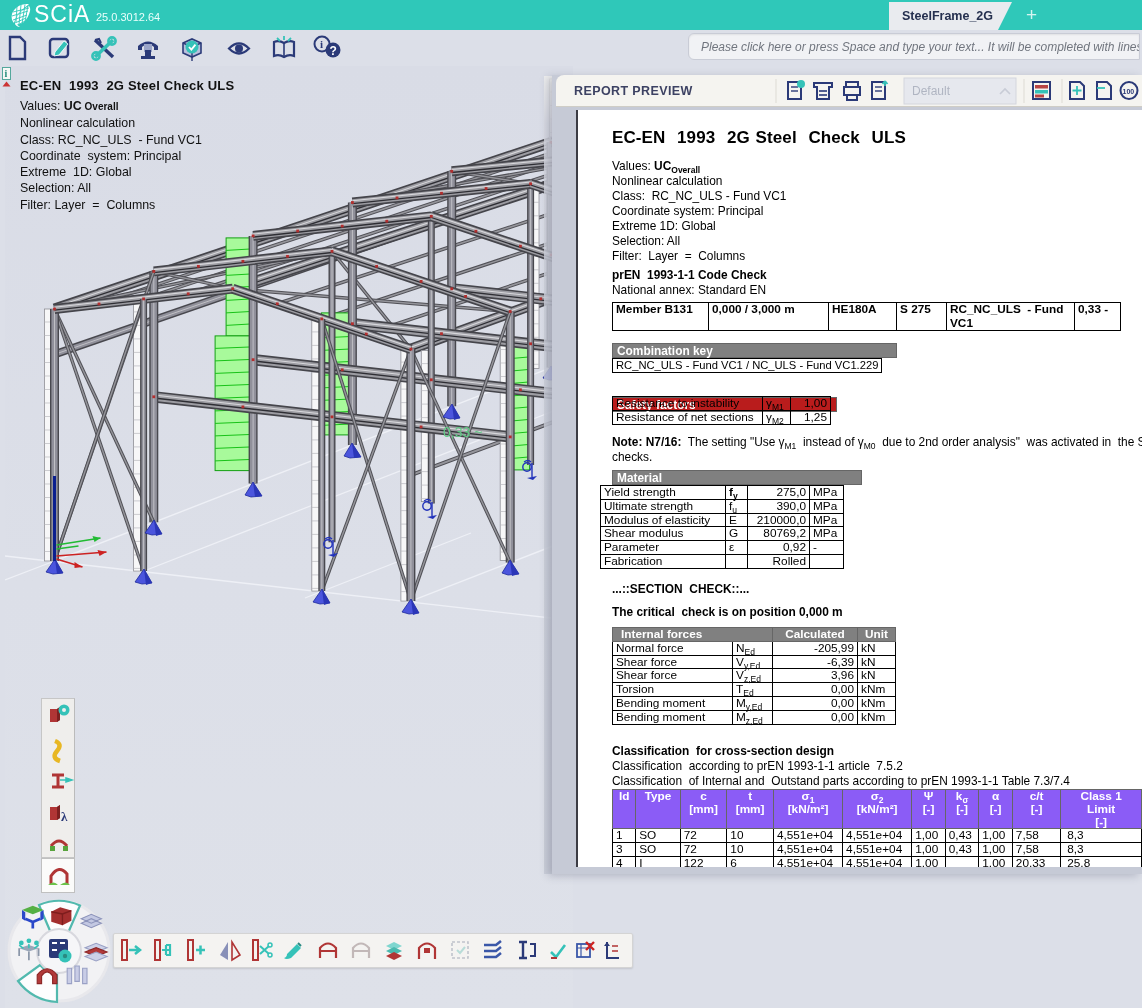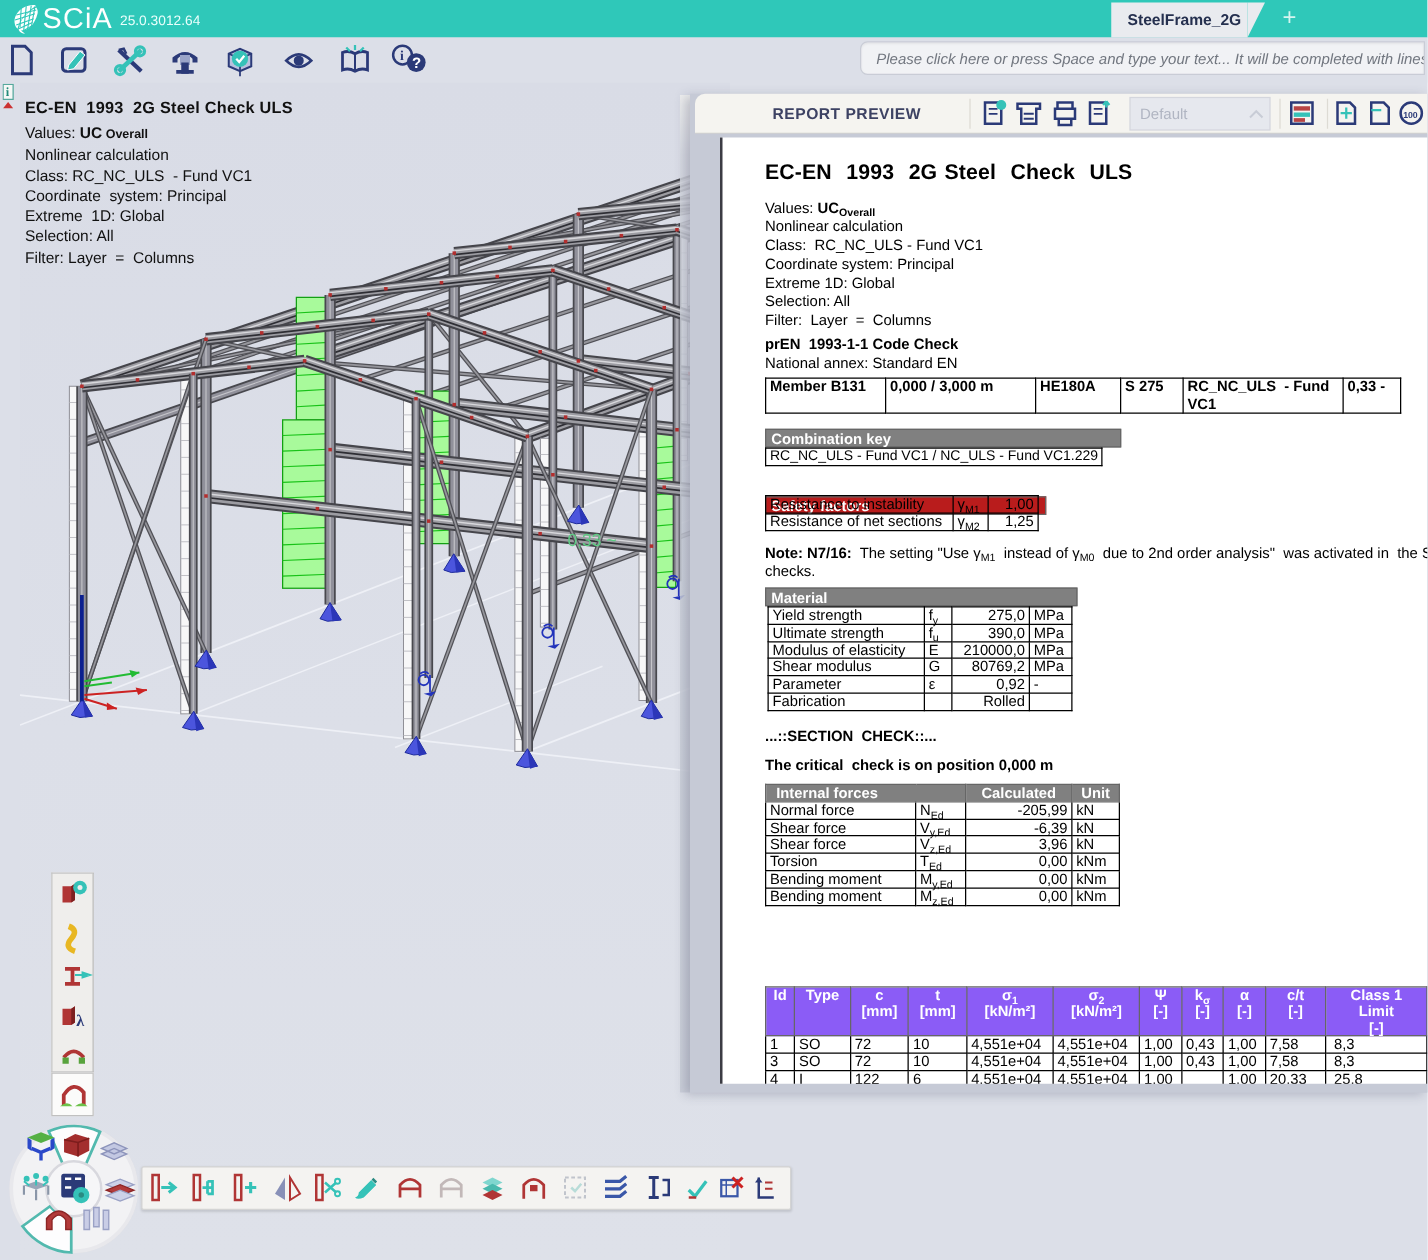--- a/index.html
+++ b/index.html
@@ -11,34 +11,34 @@
 #ver { position:absolute; left:96px; top:11px; color:#eafffc; font-size:11px; }
 #tab { position:absolute; left:889px; top:2px; width:109px; height:28px; background:#e9ebef; }
 #tab:after { content:""; position:absolute; left:109px; top:0; width:0; height:0; border-top:28px solid #e9ebef; border-right:14px solid transparent; }
 #tab span { position:absolute; left:13px; top:7px; font-size:12.5px; font-weight:bold; color:#25304f; }
 #tabplus { position:absolute; left:1026px; top:4px; color:#d4f5f0; font-size:19px; font-weight:400; }
 
 #row2 { position:absolute; left:0; top:30px; width:1142px; height:36px; background:#dcdfe8; }
 #searchbox { position:absolute; left:688px; top:3px; width:452px; height:27px; background:#f1f2f5; border:1px solid #c9ccd6; border-radius:6px 0 0 6px; box-shadow:inset 0 1px 2px rgba(0,0,0,.07); }
 #searchbox div { margin:6px 0 0 12px; font-size:12px; font-style:italic; color:#71767f; white-space:nowrap; overflow:hidden; }
 
-#viewport { position:absolute; left:16px; top:66px; width:568px; height:942px; background:linear-gradient(#d9dce6,#dcdfe8 55%,#dee1e9); overflow:hidden; }
+#viewport { position:absolute; left:5px; top:66px; width:568px; height:942px; background:linear-gradient(#d9dce6,#dcdfe8 55%,#dee1e9); overflow:hidden; }
 #vinfo { position:absolute; left:20px; top:13px; color:#111; }
 #vinfo .t { font-weight:bold; font-size:13px; letter-spacing:0.2px; margin-bottom:5px; }
 #vinfo .l { font-size:12.4px; line-height:16.3px; }
 #infoico { position:absolute; left:1px; top:6px; width:10px; height:22px; }
 
 #ltool { position:absolute; left:41px; top:698px; width:34px; height:160px; background:#efeeec; border:1px solid #c6c6c6; border-right:1px solid #bbb; }
 #ltool2 { position:absolute; left:41px; top:858px; width:34px; height:35px; background:#fbfbfa; border:1px solid #c0c0c0; }
 
 #btool { position:absolute; left:113px; top:933px; width:520px; height:35px; background:#f4f3f1; border:1px solid #d4d4d4; border-radius:2px; box-shadow:0 1px 2px rgba(0,0,0,.12); }
 
 #rpanel { position:absolute; left:552px; top:75px; width:590px; height:799px; background:#c6cad6; box-shadow:-4px 2px 8px rgba(60,64,92,.25); }
 #rhead { position:absolute; left:4px; top:0; width:586px; height:32px; background:#f5f4f0; border-bottom:1px solid #cfcdc6; border-radius:8px 0 0 0; }
-#rhead .title { position:absolute; left:18px; top:9px; font-size:12.5px; font-weight:bold; color:#3d4263; letter-spacing:0.4px;margin-left:44px; }
+#rhead .title { position:absolute; left:18px; top:9px; font-size:12.5px; font-weight:bold; color:#3d4263; letter-spacing:0.4px; }
 #rbody { position:absolute; left:0; top:32px; width:590px; height:767px; background:#c6cad6; }
 #page { position:absolute; left:24px; top:3px; width:566px; height:757px; background:#ffffff; border-left:2px solid #3c3c44; overflow:hidden; }
 
 .rp { position:absolute; color:#000; }
 #page .h1 { font-size:17px; font-weight:bold; letter-spacing:0.1px; word-spacing:1px; }
 #page .s { font-size:11.9px; line-height:15px; }
 table.rt { border-collapse:collapse; font-size:11.8px; color:#000; }
 table.rt td { border:1px solid #000; padding:0 3px; height:13px; line-height:12.8px; white-space:nowrap; }
 table.rt td.gh { background:#808080; color:#fff; font-weight:bold; border:1px solid #666; }
 table.rt td.r { text-align:right; }
@@ -820,25 +820,25 @@
               </tr>
 <tr>
                 <td>Resistance of net&nbsp;sections</td>
                 <td>γ<sub class="ss">M2</sub></td>
                 <td class="r">1,25</td>
               </tr>
 </tbody>
           </table>
 <div class="rp s" style="left:34px;top:325px;width:540px;"><b>Note:&nbsp;N7/16:</b>&nbsp; The&nbsp;setting "Use γ<sub class="ss">M1</sub>&nbsp; instead of&nbsp;γ<sub class="ss">M0</sub>&nbsp; due to 2nd order analysis"&nbsp; was activated in&nbsp; the&nbsp;S<br>checks.</div>
 <div style="position:absolute;left:34px;top:360px;width:250px;height:15px;background:#808080;border:1px solid #666;color:#fff;font-weight:bold;font-size:11.9px;padding-left:4px;line-height:14px;">Material</div>
-<table class="rt" style="position:absolute;left:36px;top:375px;padding-left:29px;">
+<table class="rt" style="position:absolute;left:22px;top:375px;padding-left:29px;">
 <tbody>
               <tr>
                 <td style="width:125px;">Yield strength</td>
-                <td style="width:22px;">f<sub class="ss">y</sub></td>
+                <td style="width:22px;font-weight:bold;">f<sub class="ss">y</sub></td>
                 <td class="r" style="width:62px;">275,0</td>
                 <td style="width:34px;">MPa</td>
               </tr>
 <tr>
                 <td>Ultimate strength</td>
                 <td>f<sub class="ss">u</sub></td>
                 <td class="r">390,0</td>
                 <td>MPa</td>
               </tr>
 <tr>
@@ -907,20 +907,23 @@
                 <td>kNm</td>
               </tr>
 <tr>
                 <td>Bending&nbsp;moment</td>
                 <td>M<sub class="ss">z,Ed</sub></td>
                 <td class="r">0,00</td>
                 <td>kNm</td>
               </tr>
 </tbody>
           </table>
+<div class="rp s" style="left:34px;top:634px;"><b>Classification&nbsp; for cross-section&nbsp;design</b><br>
+Classification&nbsp; according to prEN 1993-1-1 article&nbsp; 7.5.2<br>
+Classification&nbsp; of Internal and&nbsp; Outstand&nbsp;parts according to&nbsp;prEN 1993-1-1 Table 7.3/7.4</div>
 <table class="ct" style="position:absolute;left:34px;top:679px;">
 <tbody>
               <tr>
 <td class="gh" style="width:24px;">Id</td>
 <td class="gh" style="width:46px;">Type</td>
 <td class="gh" style="width:48px;">c<br>[mm]</td>
 <td class="gh" style="width:48px;">t<br>[mm]</td>
 <td class="gh" style="width:70px;">σ<sub class="ss">1</sub><br>[kN/m²]</td>
 <td class="gh" style="width:70px;">σ<sub class="ss">2</sub><br>[kN/m²]</td>
 <td class="gh" style="width:34px;">Ψ<br>[-]</td>

